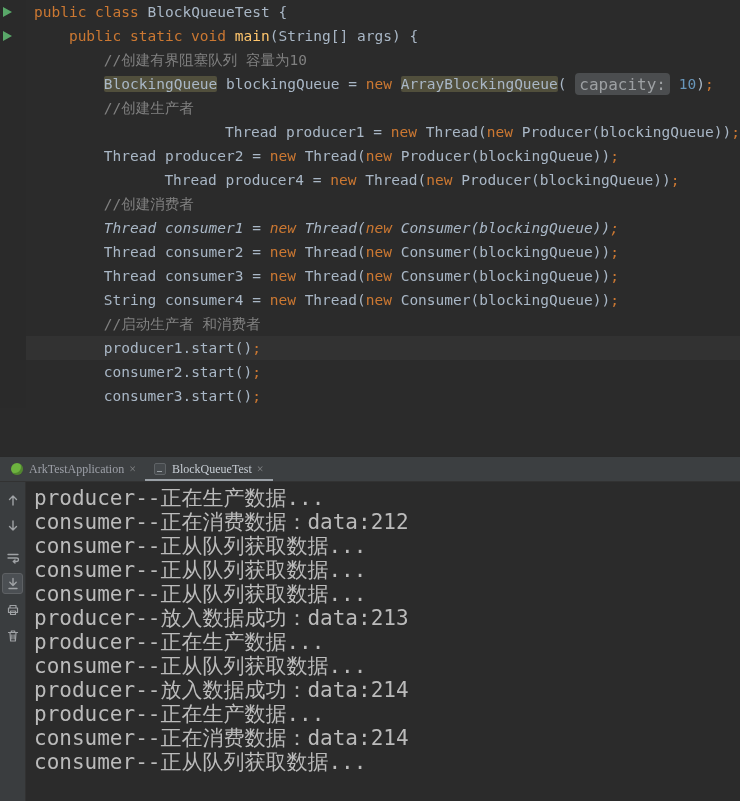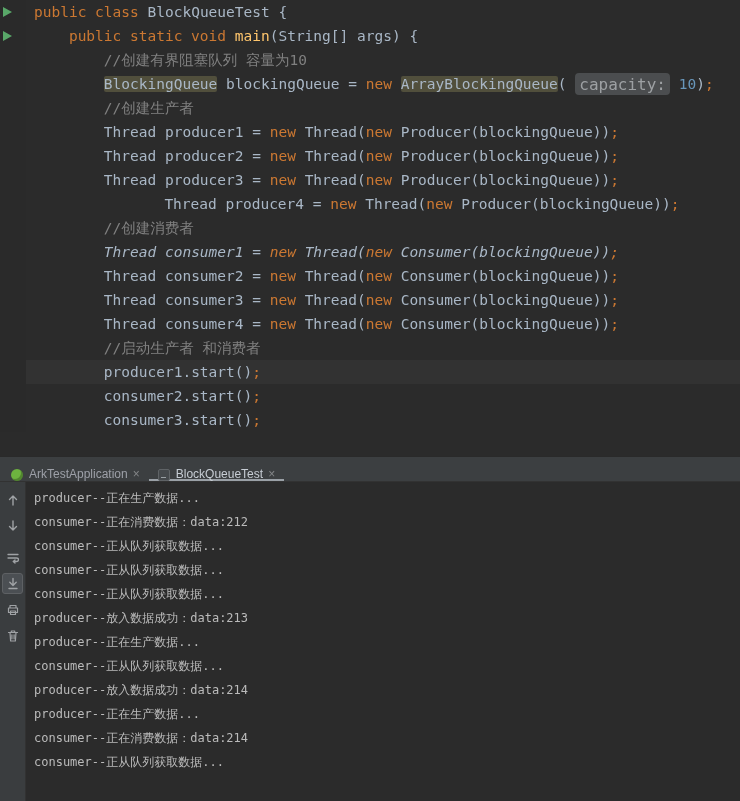--- a/index.html
+++ b/index.html
@@ -18,37 +18,37 @@
   .tok-pl{color:var(--plain,#a9b7c6)}
   .tok-cm{color:var(--comment,#808080)}
   .tok-fn{color:var(--method,#ffc66d)}
   .tok-num{color:var(--number,#6897bb)}
   .tok-sc{color:var(--keyword,#cc7832)}
   .tok-hl{color:var(--plain,#a9b7c6);background:var(--highlightBg,#514f3c);border-radius:2px}
   .tok-hint{color:var(--hintText,#9da0a3);background:var(--hintBg,#4b4d4f);border-radius:4px;font-size:16px;padding:1.5px 4px}
 
   
   .tabbar{height:26px;background:var(--tabbarBg,#3c3f41);display:flex;align-items:stretch;padding-left:2px;border-top:1px solid #2a2a2a;border-bottom:1px solid #323232}
-  .tab{display:flex;align-items:flex-end;gap:6px;padding:0 9px;font-family:Liberation Sans, sans-serif;font-size:12px;color:var(--tabInactiveText,#9da0a8);cursor:default}
+  .tab{display:flex;align-items:center;gap:6px;padding:0 9px;font-family:Liberation Serif, serif;font-size:12px;color:var(--tabInactiveText,#9da0a8);cursor:default}
   .tab.active{color:var(--tabActiveText,#c7cdd4);box-shadow:inset 0 -2px 0 var(--tabUnderline,#9aa0a6)}
   .tab-label{white-space:nowrap}
   .close{color:#848688;font-size:12px;margin-left:-1px}
   .tab-ic{display:inline-block;width:12px;height:12px}
   .spring{border-radius:50%;background:#6db33f;box-shadow:inset -2px -2px 0 rgba(0,0,0,.25)}
   .consoleic{border-radius:2px;background:#45494c;border:1px solid #5f6366;position:relative}
   .consoleic::after{content:"";position:absolute;left:2px;bottom:2px;width:5px;height:1.5px;background:#9aa0a4}
 
   
   .console-area{flex:1;display:flex;background:var(--editorBg,#2b2b2b);overflow:hidden}
   .console-toolbar{flex:0 0 26px;background:var(--toolbarBg,#3a3d3f);border-right:1px solid #323232;display:flex;flex-direction:column;align-items:center;padding-top:7px;gap:5px}
   .tbtn{width:21px;height:21px;display:flex;align-items:center;justify-content:center;color:var(--iconColor,#9fa2a5);border-radius:3px;border:1px solid transparent}
   .tbtn.selected{background:#4b4f53;border:1px solid #5e6164}
   .tbtn.gap{margin-top:6px}
   .tbtn svg{display:block}
-  .console-output{flex:1;padding:4px 0 0 8px;font-size:12px;line-height:24px;color:var(--consoleText,#bbbbbb);overflow:hidden}
+  .console-output{flex:1;padding:4px 0 0 8px;font-size:21px;line-height:24px;color:var(--consoleText,#bbbbbb);overflow:hidden}
   .console-line{height:24px;white-space:pre}
 </style>
 </head>
 <body>
 
 <div class="ide">
 
   <div class="editor">
     <div id="code-lines">
         <div class="code-line">
@@ -70,29 +70,25 @@
         <div class="code-line">
           <div class="gutter"></div>
           <div class="code-text" style="padding-left: calc(8ch + 8px);"><span class="tok-hl">BlockingQueue</span><span class="tok-pl"> blockingQueue = </span><span class="tok-kw">new </span><span class="tok-hl">ArrayBlockingQueue</span><span class="tok-pl">( </span><span class="tok-hint">capacity:</span><span class="tok-pl"> </span><span class="tok-num">10</span><span class="tok-pl">)</span><span class="tok-sc">;</span></div>
         </div>
         <div class="code-line">
           <div class="gutter"></div>
           <div class="code-text" style="padding-left: calc(8ch + 8px);"><span class="tok-cm">//创建生产者</span></div>
         </div>
         <div class="code-line">
           <div class="gutter"></div>
-          <div class="code-text" style="padding-left: calc(8ch + 8px);"><span class="tok-pl">Thread producer1 = </span><span class="tok-kw">new </span><span class="tok-pl">Thread(</span><span class="tok-kw">new </span><span class="tok-pl">Producer(blockingQueue))</span><span class="tok-sc">;</span></div>
+          <div class="code-text" style="padding-left: calc(8ch + 8px); text-align: right;"><span class="tok-pl">Thread producer1 = </span><span class="tok-kw">new </span><span class="tok-pl">Thread(</span><span class="tok-kw">new </span><span class="tok-pl">Producer(blockingQueue))</span><span class="tok-sc">;</span></div>
         </div>
         <div class="code-line">
           <div class="gutter"></div>
           <div class="code-text" style="padding-left: calc(8ch + 8px);"><span class="tok-pl">Thread producer2 = </span><span class="tok-kw">new </span><span class="tok-pl">Thread(</span><span class="tok-kw">new </span><span class="tok-pl">Producer(blockingQueue))</span><span class="tok-sc">;</span></div>
-        </div>
-        <div class="code-line">
-          <div class="gutter"></div>
-          <div class="code-text" style="padding-left: calc(8ch + 8px);"><span class="tok-pl">Thread producer3 = </span><span class="tok-kw">new </span><span class="tok-pl">Thread(</span><span class="tok-kw">new </span><span class="tok-pl">Producer(blockingQueue))</span><span class="tok-sc">;</span></div>
         </div>
         <div class="code-line">
           <div class="gutter"></div>
           <div class="code-text" style="padding-left: calc(8ch + 8px); text-align: center;"><span class="tok-pl">Thread producer4 = </span><span class="tok-kw">new </span><span class="tok-pl">Thread(</span><span class="tok-kw">new </span><span class="tok-pl">Producer(blockingQueue))</span><span class="tok-sc">;</span></div>
         </div>
         <div class="code-line">
           <div class="gutter"></div>
           <div class="code-text" style="padding-left: calc(8ch + 8px);"><span class="tok-cm">//创建消费者</span></div>
         </div>
         <div class="code-line">
@@ -102,21 +98,21 @@
         <div class="code-line">
           <div class="gutter"></div>
           <div class="code-text" style="padding-left: calc(8ch + 8px);"><span class="tok-pl">Thread consumer2 = </span><span class="tok-kw">new </span><span class="tok-pl">Thread(</span><span class="tok-kw">new </span><span class="tok-pl">Consumer(blockingQueue))</span><span class="tok-sc">;</span></div>
         </div>
         <div class="code-line">
           <div class="gutter"></div>
           <div class="code-text" style="padding-left: calc(8ch + 8px);"><span class="tok-pl">Thread consumer3 = </span><span class="tok-kw">new </span><span class="tok-pl">Thread(</span><span class="tok-kw">new </span><span class="tok-pl">Consumer(blockingQueue))</span><span class="tok-sc">;</span></div>
         </div>
         <div class="code-line">
           <div class="gutter"></div>
-          <div class="code-text" style="padding-left: calc(8ch + 8px);"><span class="tok-pl">Thread consumer4 = </span><span class="tok-kw">new </span><span class="tok-pl">Thread(</span><span class="tok-kw">new </span><span class="tok-pl">Consumer(blockingQueue))</span><span class="tok-sc">;</span></div>
+          <div class="code-text" style="padding-left: calc(8ch + 8px);"><span class="tok-pl">String consumer4 = </span><span class="tok-kw">new </span><span class="tok-pl">Thread(</span><span class="tok-kw">new </span><span class="tok-pl">Consumer(blockingQueue))</span><span class="tok-sc">;</span></div>
         </div>
         <div class="code-line">
           <div class="gutter"></div>
           <div class="code-text" style="padding-left: calc(8ch + 8px);"><span class="tok-cm">//启动生产者 和消费者</span></div>
         </div>
         <div class="code-line current">
           <div class="gutter"></div>
           <div class="code-text" style="padding-left: calc(8ch + 8px);"><span class="tok-pl">producer1.start()</span><span class="tok-sc">;</span></div>
         </div>
         <div class="code-line">

